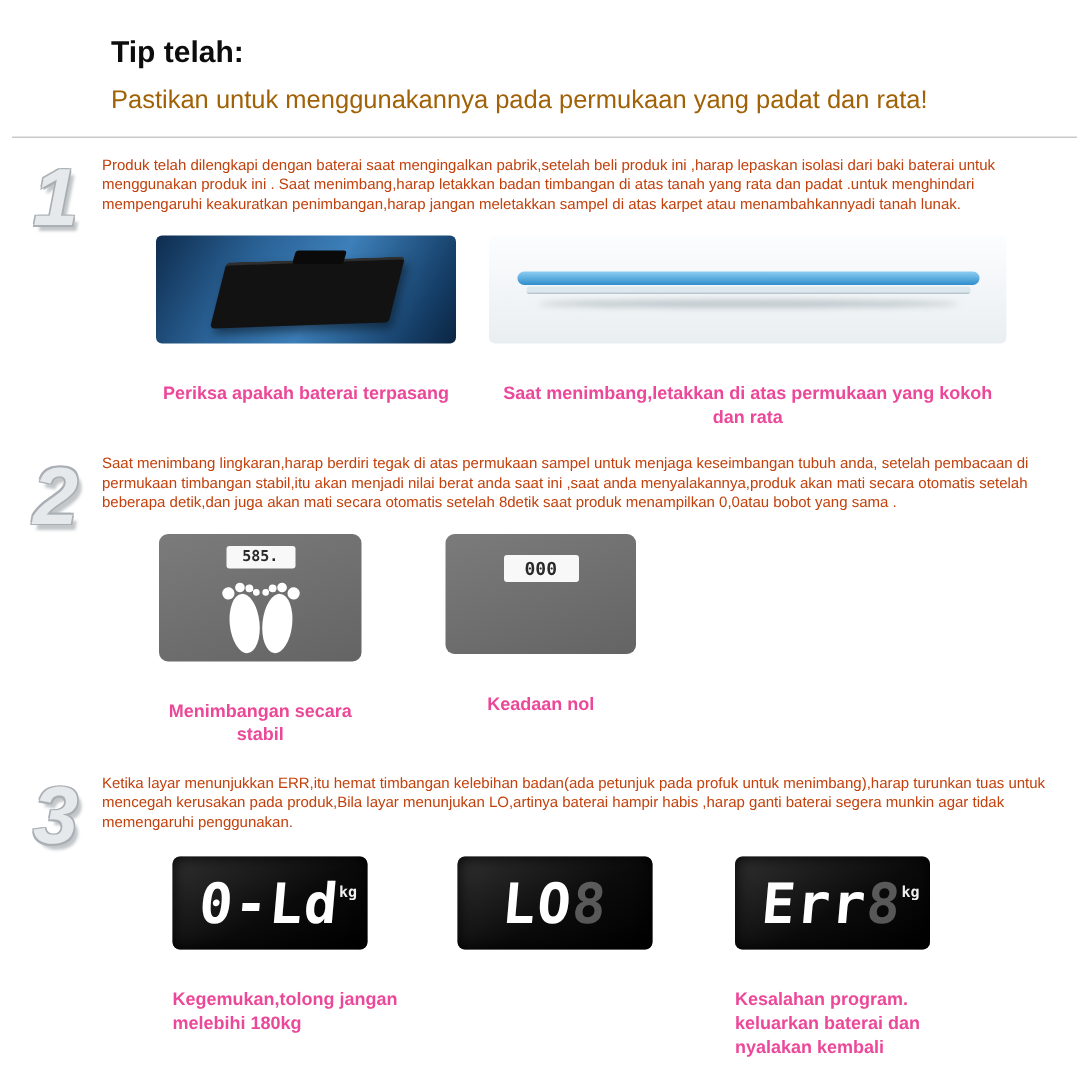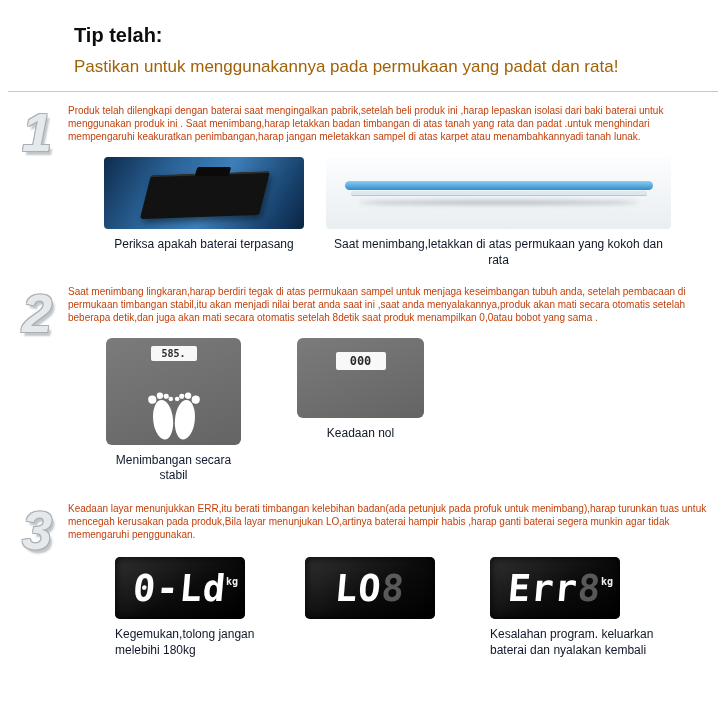--- a/index.html
+++ b/index.html
@@ -15,21 +15,21 @@
   
   .step{display:flex;margin-top:12px;padding:0 14px 0 22px;}
   .num{flex:0 0 46px;width:46px;font-size:54px;line-height:56px;font-weight:700;font-style:italic;
        color:#e6e9eb;
        text-shadow:-1px -1px 0 #a9afb4,1px -1px 0 #a9afb4,-1px 1px 0 #a9afb4,1px 1px 0 #a9afb4,3px 4px 2px rgba(120,128,135,.45);}
   .body{flex:1;}
   .text{font-size:10px;font-weight:400;line-height:1.3;color:#c2410c;}
 
   .figrow{display:flex;align-items:flex-start;}
   .fig{flex:0 0 auto;}
-  .cap{font-size:12px;font-weight:400;color:#0f172a;text-align:center;margin-top:8px;line-height:1.32;}
+  .cap{font-size:12px;font-weight:700;color:#ec4899;text-align:center;margin-top:26px;line-height:1.32;}
   .cap.left{text-align:left;}
 
   
   .img{position:relative;border-radius:4px;overflow:hidden;}
   .battery{width:200px;height:72px;background:linear-gradient(120deg,#0e2c4e 0%,#2a6296 30%,#3d7fb9 55%,#16406a 85%,#0b2542 100%);}
   .bat-cover{position:absolute;left:42px;top:16px;width:118px;height:42px;background:#121212;border-radius:3px;
              transform:skewX(-16deg) rotate(-2deg);border-top:2px solid #2e2e2e;box-shadow:3px 4px 6px rgba(0,0,0,.45);}
   .bat-tab{position:absolute;left:92px;top:10px;width:34px;height:9px;background:#0a0a0a;border-radius:2px;transform:skewX(-16deg);}
   .sideview{width:345px;height:72px;background:linear-gradient(#fcfdfe,#e9eef1);display:flex;flex-direction:column;align-items:center;justify-content:center;}
   .scale-bar{width:308px;height:9px;border-radius:5px;background:linear-gradient(#8ccdf2,#2f8dcc);}
@@ -88,21 +88,21 @@
       </div>
     </div>
   </div>
 
   <div class="step" style="margin-top:16px;">
     <div class="num">2</div>
     <div class="body">
       <div class="text">Saat menimbang lingkaran,harap berdiri tegak di atas permukaan sampel untuk menjaga keseimbangan tubuh anda, setelah pembacaan di permukaan timbangan stabil,itu akan menjadi nilai berat anda saat ini ,saat anda menyalakannya,produk akan mati secara otomatis setelah beberapa detik,dan juga akan mati secara otomatis setelah 8detik saat produk menampilkan 0,0atau bobot yang sama .</div>
       <div class="figrow" style="margin-top:14px;">
         <div class="fig" style="width:135px;margin-left:38px;">
-          <div class="img graybox" style="width:135px;height:107px;">
+          <div class="img graybox" style="width:135px;height:85px;">
             <div class="mini-disp">
               <span>585.</span>
             </div>
             <svg class="feet" viewBox="0 0 70 50">
               <g fill="#ffffff" transform="translate(14,4) rotate(-6 12 26)">
                 <ellipse cx="12" cy="28" rx="8" ry="16"></ellipse>
                 <circle cx="5" cy="11" r="3.3"></circle>
                 <circle cx="11.5" cy="8.5" r="2.6"></circle>
                 <circle cx="16.5" cy="9.5" r="2.1"></circle>
                 <circle cx="20" cy="12" r="1.8"></circle>
@@ -126,21 +126,21 @@
           </div>
           <div class="cap">Keadaan nol</div>
         </div>
       </div>
     </div>
   </div>
 
   <div class="step" style="margin-top:18px;">
     <div class="num">3</div>
     <div class="body">
-      <div class="text">Keadaan layar menunjukkan ERR,itu berati timbangan kelebihan badan(ada petunjuk pada profuk untuk menimbang),harap turunkan tuas untuk mencegah kerusakan pada produk,Bila layar menunjukan LO,artinya baterai hampir habis ,harap ganti baterai segera munkin agar tidak memengaruhi penggunakan.</div>
+      <div class="text">Ketika layar menunjukkan ERR,itu hemat timbangan kelebihan badan(ada petunjuk pada profuk untuk menimbang),harap turunkan tuas untuk mencegah kerusakan pada produk,Bila layar menunjukan LO,artinya baterai hampir habis ,harap ganti baterai segera munkin agar tidak memengaruhi penggunakan.</div>
       <div class="figrow" style="margin-top:16px;">
         <div class="fig" style="width:165px;margin-left:47px;">
           <div class="lcd">
             <span class="kg">kg</span>
             <span class="seg">0-Ld</span>
           </div>
           <div class="cap left">Kegemukan,tolong jangan melebihi 180kg</div>
         </div>
         <div class="fig" style="width:150px;margin-left:25px;">
           <div class="lcd">

